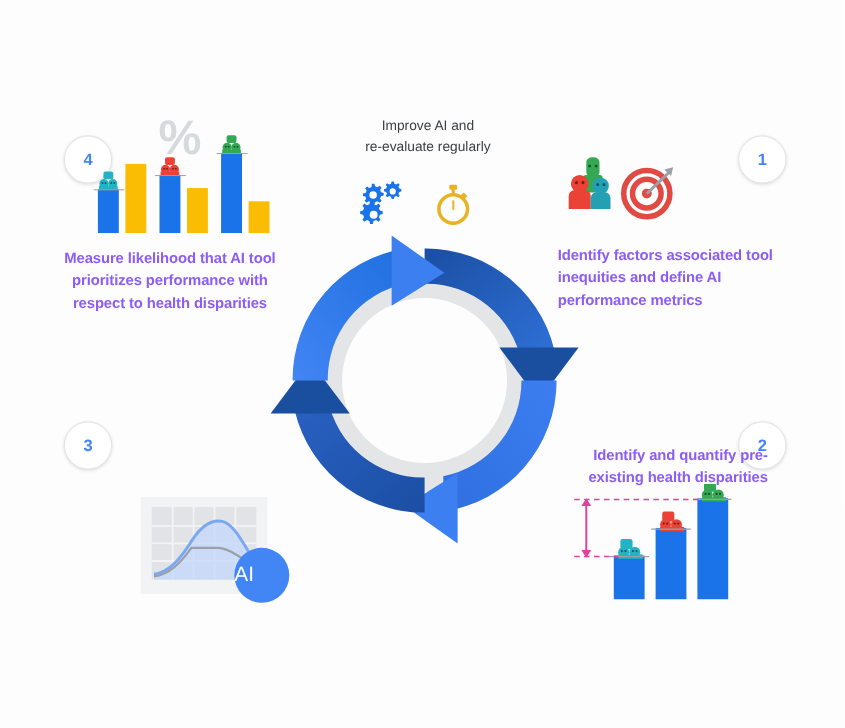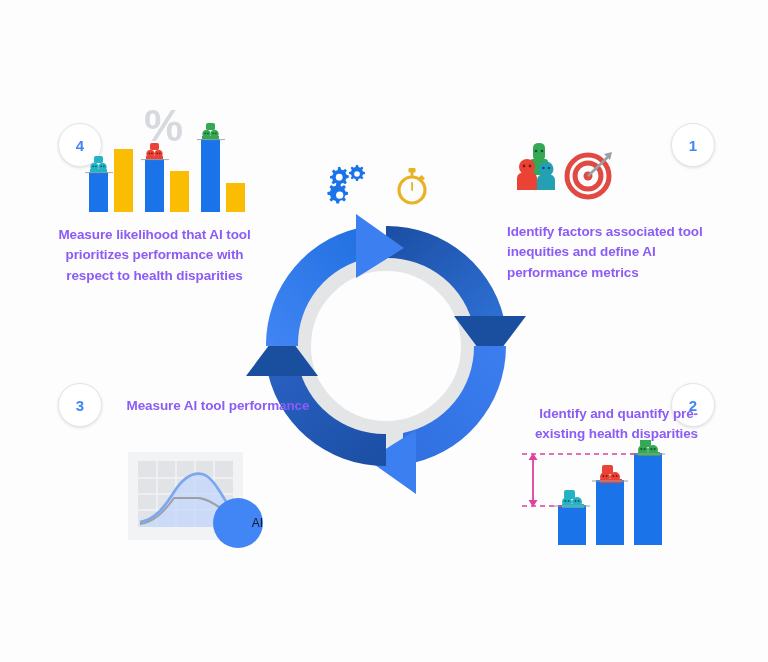--- a/index.html
+++ b/index.html
@@ -56,34 +56,38 @@
 
   
   #chart4{left:85px;top:120px;width:165px;height:92px;}
 
   
   #chart2{left:520px;top:440px;width:145px;height:105px;}
 
   
   #card3{left:128px;top:452px;width:115px;height:88px;background:#f1f3f4;}
   #aiBall{left:213px;top:498px;width:50px;height:50px;border-radius:50%;
-    background:#4285f4;color:#0f172a;display:flex;align-items:center;justify-content:flex-end;
-    font-size:12px;font-weight:500;}
+    background:#4285f4;color:#ffffff;display:flex;align-items:center;justify-content:flex-start;
+    font-size:19px;font-weight:500;}
 
   
   #gears{left:326px;top:163px;width:48px;height:46px;}
   #watch{left:392px;top:163px;width:40px;height:46px;}
   #people1{left:513px;top:142px;width:58px;height:52px;}
   #target1{left:562px;top:148px;width:58px;height:52px;}
 </style>
 </head>
 <body>
 
 <div class="canvas">
 
+  <div class="center-label">
+    <div>Improve AI and</div>
+    <div>re-evaluate regularly</div>
+  </div>
 
   <div class="cycle">
     <svg width="296" height="296" viewBox="0 0 296 296" xmlns="http://www.w3.org/2000/svg">
       <defs>
         <linearGradient id="gLight1" x1="0" y1="1" x2="1" y2="0">
           <stop offset="0" stop-color="#4285f4"></stop>
             <stop offset="1" stop-color="#1f6fe0"></stop>
         </linearGradient>
         <linearGradient id="gDark1" x1="0" y1="0" x2="1" y2="1">
           <stop offset="0" stop-color="#1b4ea3"></stop>
@@ -240,21 +244,20 @@
         <line x1="13" y1="18" x2="13" y2="62" stroke="#e040a0" stroke-width="1.8"></line>
         <path d="M13 13 l4.5 7 -9 0z" fill="#e040a0"></path>
         <path d="M13 67 l4.5-7 -9 0z" fill="#e040a0"></path>
       </g>
     </svg>
   </div>
 
   <div class="badge" id="badge3">
     <span>3</span>
   </div>
-  <div class="caption" id="cap3">Measure AI tool performance</div>
 
   <div class="icon-abs" id="card3">
     <svg width="115" height="88" viewBox="0 0 115 88">
       <rect x="0" y="0" width="115" height="88" fill="#f1f3f4"></rect>
       <rect x="10" y="9" width="95" height="66" fill="#e1e3e6"></rect>
       <g stroke="#f1f3f4" stroke-width="1.6">
         <line x1="29" y1="9" x2="29" y2="75"></line>
           <line x1="48" y1="9" x2="48" y2="75"></line>
         <line x1="67" y1="9" x2="67" y2="75"></line>
           <line x1="86" y1="9" x2="86" y2="75"></line>

